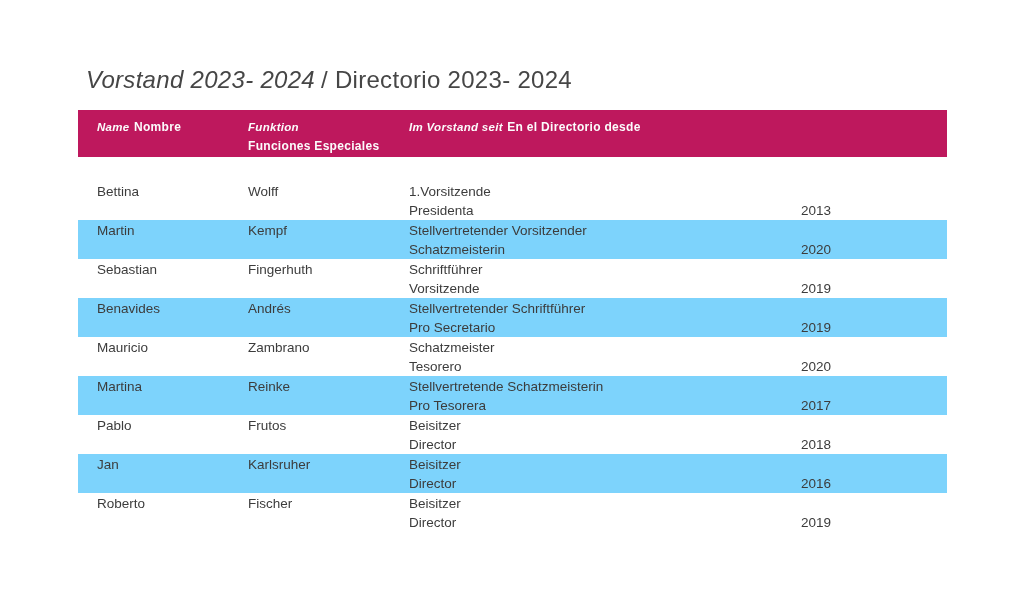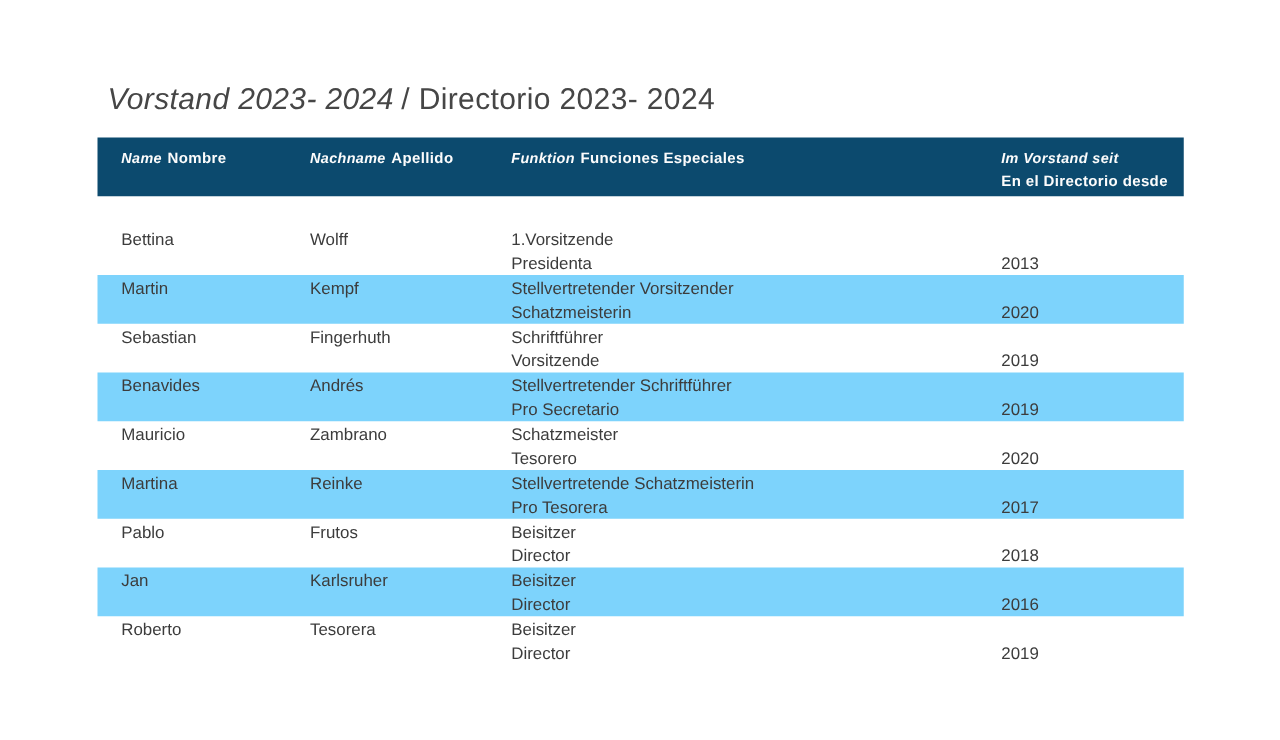--- a/index.html
+++ b/index.html
@@ -29,21 +29,21 @@
     position: absolute;
     left: 78px;
     top: 110px;
     width: 869px;
   }
   .grid-row {
     display: grid;
     grid-template-columns: 151px 161px 392px 165px;
   }
   .thead {
-    background: #0c4a6e;
+    background: #be185d;
     height: 47px;
     padding-top: 7px;
     color: #fcfcfc;
   }
   .thead .cell { padding-left: 19px; }
   .h-de {
     font-size: 11.5px;
     font-weight: bold;
     font-style: italic;
     line-height: 17px;
@@ -85,24 +85,20 @@
   </div>
 
   <div class="board-table">
 
     <div class="thead grid-row">
       <div class="cell">
         <span class="h-de">Name</span>
         <span class="h-es">Nombre</span>
       </div>
       <div class="cell">
-        <span class="h-de">Nachname</span>
-        <span class="h-es">Apellido</span>
-      </div>
-      <div class="cell">
         <span class="h-de">Funktion</span>
         <span class="h-es">Funciones Especiales</span>
       </div>
       <div class="cell">
         <span class="h-de">Im Vorstand seit</span>
         <span class="h-es">En el Directorio desde</span>
       </div>
     </div>
 
     <div class="tbody">
@@ -249,21 +245,21 @@
       <span class="line"></span>
       <span class="line">2016</span>
     </div>
   </div>
         <div class="row grid-row">
     <div class="cell">
       <span class="line">Roberto</span>
       <span class="line"></span>
     </div>
     <div class="cell">
-      <span class="line">Tesorera</span>
+      <span class="line">Fischer</span>
       <span class="line"></span>
     </div>
     <div class="cell">
       <span class="line italic">Beisitzer</span>
       <span class="line">Director</span>
     </div>
     <div class="cell">
       <span class="line"></span>
       <span class="line">2019</span>
     </div>

